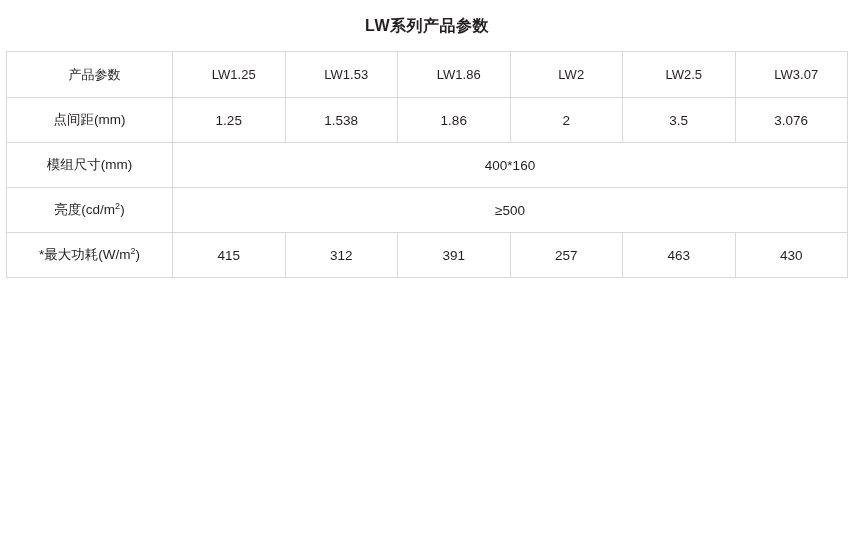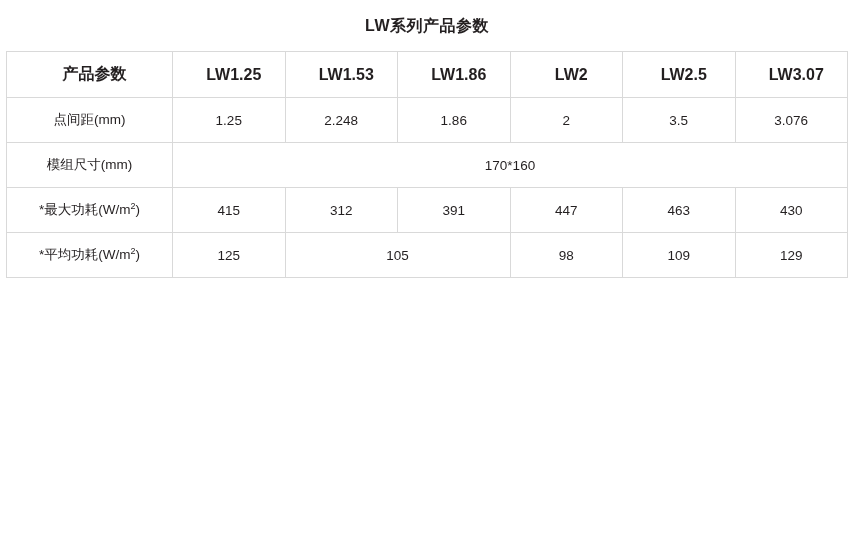--- a/index.html
+++ b/index.html
@@ -43,22 +43,22 @@
     color: #231f20;
     height: 45px;
     padding: 0 2px;
     box-sizing: border-box;
   }
   td.label {
     width: 166px;
     font-size: 13.5px;
   }
   tr.header td {
-    font-weight: bold;
-    font-size: 16px;
+    font-weight: normal;
+    font-size: 13px;
     height: 46px;
     padding-left: 12px;
   }
   .sup {
     font-size: 9px;
     vertical-align: super;
     line-height: 0;
   }
 </style>
 </head>
@@ -73,42 +73,38 @@
         <td>LW1.25</td>
         <td>LW1.53</td>
         <td>LW1.86</td>
         <td>LW2</td>
         <td>LW2.5</td>
         <td>LW3.07</td>
       </tr>
     <tr>
           <td class="label">点间距(mm)</td>
           <td>1.25</td>
-          <td>2.248</td>
+          <td>1.538</td>
           <td>1.86</td>
           <td>2</td>
           <td>3.5</td>
           <td>3.076</td>
         </tr>
         <tr>
           <td class="label">模组尺寸(mm)</td>
-          <td colspan="6">170*160</td>
+          <td colspan="6">400*160</td>
+        </tr>
+        <tr>
+          <td class="label">亮度(cd/m<span class="sup">2</span>)</td>
+          <td colspan="6">≥500</td>
         </tr>
         <tr>
           <td class="label">*最大功耗(W/m<span class="sup">2</span>)</td>
           <td>415</td>
           <td>312</td>
           <td>391</td>
-          <td>447</td>
+          <td>257</td>
           <td>463</td>
           <td>430</td>
-        </tr>
-        <tr>
-          <td class="label">*平均功耗(W/m<span class="sup">2</span>)</td>
-          <td>125</td>
-          <td colspan="2">105</td>
-          <td>98</td>
-          <td>109</td>
-          <td>129</td>
         </tr>
       </tbody>
   </table>
 </div>
 
 </body></html>

